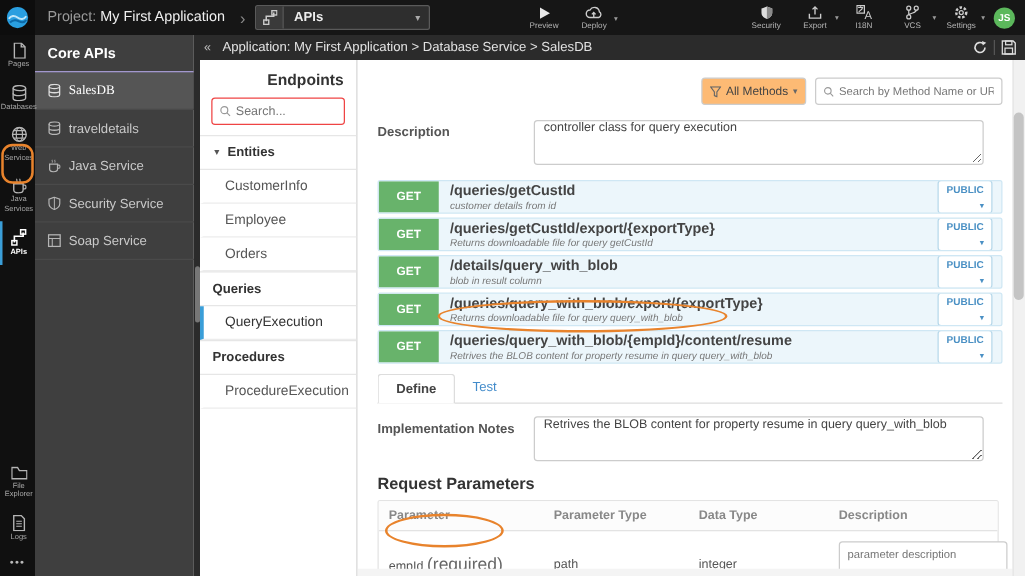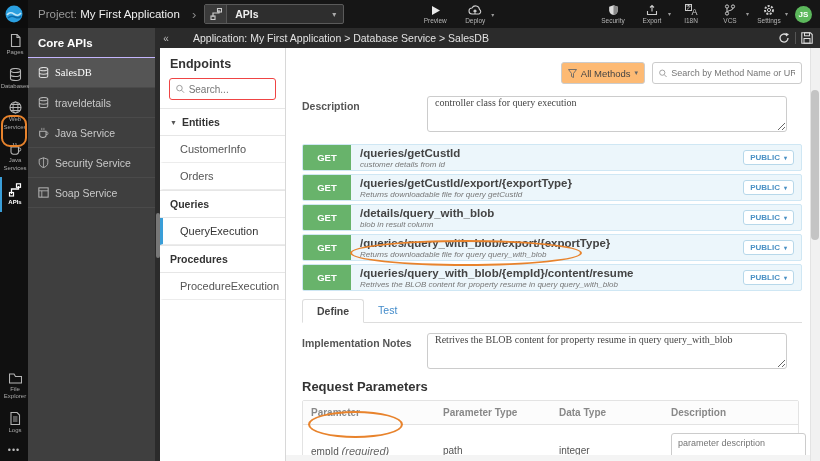--- a/index.html
+++ b/index.html
@@ -38,28 +38,28 @@
   .core-panel { position:absolute; left:28px; top:28px; width:127px; bottom:0; background:#3f3f3f; z-index:15; }
   .core-header { height:30px; display:flex; align-items:center; padding-left:10px; font-size:11.5px; font-weight:bold; color:#fff; border-bottom:1px solid #c4b5fd; }
   .core-item { height:30px; display:flex; align-items:center; gap:6px; padding-left:10px; font-size:10.5px; color:#c9c9c9; border-bottom:1px solid #4a4a4a; cursor:pointer; white-space:nowrap; }
   .core-item.selected { background:#555; color:#fff;font-family:Liberation Serif, serif; }
   .core-scrollstrip { position:absolute; left:155px; top:48px; width:5px; bottom:0; background:#2b2b2b; z-index:16; }
   .core-scrollthumb { position:absolute; left:155.5px; top:213px; width:4px; height:45px; background:#777; border-radius:2px; z-index:17; }
 
   
   .crumbbar { position:absolute; left:155px; top:28px; right:0; height:20px; background:#2b2b2b; display:flex; align-items:center; z-index:18; }
   .collapse-btn { width:16px; height:16px; margin-left:3px; color:#bbb; font-size:10px; display:flex; align-items:center; justify-content:center; cursor:pointer; }
-  .crumb-text { margin-left:19px; font-size:10.5px; color:#e2e2e2; white-space:nowrap; }
+  .crumb-text { margin-left:4px; font-size:10.5px; color:#e2e2e2; white-space:nowrap; }
   .crumb-icons { margin-left:auto; display:flex; align-items:center; gap:2px; padding-right:4px; }
   .crumb-icons .cbtn { width:18px; height:16px; display:flex; align-items:center; justify-content:center; cursor:pointer; }
   .crumb-divider { width:1px; height:12px; background:#555; }
 
   
   .endpoints { position:absolute; left:160px; top:48px; width:126px; bottom:0; background:#fff; border-right:1px solid #d8d8d8; z-index:10; font-size:11px; }
-  .ep-title { font-size:12.5px; font-weight:bold; color:#333; padding:9px 10px 7px 10px; }
+  .ep-title { font-size:12.5px; font-weight:bold; color:#333; padding:9px 10px 7px 10px;text-align:right; }
   .ep-search { margin:0 9px 8px 9px; height:22px; border:1px solid #ef4444; border-radius:3px; display:flex; align-items:center; padding:0 6px; gap:4px; background:#fff; }
   .ep-search input { border:none; outline:none; width:100%; font-size:10px; font-family:"Liberation Sans",sans-serif; color:#555; }
   .ep-section { font-size:10.5px; font-weight:bold; color:#333; padding:7px 10px; border-top:1px solid #e6e6e6; border-bottom:1px solid #e6e6e6; display:flex; align-items:center; gap:5px; cursor:pointer; }
   .ep-section .tri { font-size:7px; color:#555; }
   .ep-item { padding:7px 10px 7px 17px; color:#555; border-bottom:1px solid #ececec; cursor:pointer; border-left:3px solid transparent; }
   .ep-item.selected { border-left:3px solid #3a9ed8; color:#333; }
 
   
   .main { position:absolute; left:286px; top:48px; right:0; bottom:0; background:#fff; overflow:hidden; }
   .main-inner { position:absolute; left:0; top:0; right:10px; bottom:0; padding:8px 8px 0 16px; }
@@ -69,49 +69,49 @@
   .title-row { display:flex; align-items:center; margin:6px 0 12px 0; }
   .svc-title { font-size:15px; color:#444; }
   .title-controls { margin-left:auto; display:flex; gap:7px; align-items:center; }
   .methods-filter { display:flex; align-items:center; gap:4px; border:1px solid #ccc; border-radius:3px; height:22px; padding:0 6px; font-size:9.5px; color:#444; cursor:pointer; background:#fdba74; white-space:nowrap; }
   .methods-filter .caret { font-size:7px; color:#666; }
   .url-search { display:flex; align-items:center; gap:4px; border:1px solid #ccc; border-radius:3px; height:22px; padding:0 6px; width:150px; background:#fff; }
   .url-search input { border:none; outline:none; width:100%; font-size:9px; color:#555; font-family:"Liberation Sans",sans-serif; }
 
   .desc-row { display:flex; margin-bottom:12px; }
   .field-label { width:125px; font-size:10.5px; font-weight:bold; color:#555; padding-top:4px; flex-shrink:0; }
-  textarea.field-area { width:360px; height:36px; border:1px solid #ccc; border-radius:3px; font-size:10px; color:#444; padding:0 7px; font-family:Liberation Serif, serif; resize:both; }
+  textarea.field-area { width:360px; height:36px; border:1px solid #ccc; border-radius:3px; font-size:10px; color:#444; padding:0 7px; font-family:Liberation Sans, sans-serif; resize:both; }
 
   .ep-row { display:flex; align-items:stretch; border:1px solid #cfe7f4; background:#ecf6fb; border-radius:2px; margin-bottom:3px; height:27px; overflow:hidden; cursor:pointer; }
   .get-badge { width:48px; background:#68b36b; color:#fff; font-size:9.5px; font-weight:bold; display:flex; align-items:center; justify-content:center; flex-shrink:0; }
   .ep-info { padding:2px 0 0 9px; overflow:hidden; }
   .ep-url { font-size:11.5px; font-weight:bold; color:#444; white-space:nowrap; line-height:1.15; }
   .ep-desc { font-size:8px; font-style:italic; color:#777; white-space:nowrap; }
-  .access-chip { margin-left:auto; align-self:center; margin-right:7px; border:1px solid #b7d8ea; background:#fff; border-radius:3px; color:#4a90c4; font-size:8px; font-weight:bold; padding:2px 6px; display:flex; gap:4px; align-items:center; cursor:pointer; flex-shrink:0; }
+  .access-chip { margin-left:auto; align-self:center; margin-right:7px; border:1px solid #b7d8ea; background:#fff; border-radius:3px; color:#4a90c4; font-size:8px; font-weight:bold; padding:2px 6px; display:flex; gap:4px; align-items:flex-end; cursor:pointer; flex-shrink:0;flex-direction:column; }
   .access-chip .caret { font-size:6px; }
 
   .detail { margin-top:8px; }
   .tabs { display:flex; border-bottom:1px solid #ddd; }
   .tab { font-size:10.5px; padding:5px 14px; cursor:pointer; }
   .tab.active { border:1px solid #ddd; border-bottom:1px solid #fff; border-radius:3px 3px 0 0; margin-bottom:-1px; background:#fff; color:#444; font-weight:bold; }
   .tab.inactive { color:#428bca; }
   .notes-row { display:flex; margin-top:10px; margin-bottom:10px; }
   .req-title { font-size:13px; font-weight:bold; color:#333; margin:4px 0 6px 0; }
 
   .ptable { width:497px; border:1px solid #e3e3e3; border-radius:2px; font-size:10px; color:#555; }
   .ptable .thead { display:flex; border-bottom:1px solid #e3e3e3; background:#fcfcfc; }
   .ptable .th { font-weight:bold; color:#888; padding:6px 8px; }
   .ptable .tr { display:flex; border-bottom:1px solid #eee; align-items:center; }
   .ptable .tr:last-child { border-bottom:none; }
   .ptable .td { padding:8px 8px; }
   .c1 { width:132px; flex-shrink:0; }
   .c2 { width:116px; flex-shrink:0; }
   .c3 { width:112px; flex-shrink:0; }
   .c4 { flex:1; }
-  .req-flag { font-style:italic; font-size:11px; color:#666; }
+  .req-flag { font-size:14px; color:#666; }
   textarea.param-desc { width:135px; height:33px; border:1px solid #ccc; border-radius:3px; font-size:9px; padding:4px 6px; color:#444; font-family:"Liberation Sans",sans-serif; resize:both; }
   .bottom-strip { position:absolute; left:0; right:10px; bottom:0; height:6px; background:#f4f4f4; }
 
   
   .anno { position:absolute; border:2.5px solid #e8832c; pointer-events:none; z-index:50; }
   .anno-ring { left:1px; top:115px; width:26px; height:32px; border-radius:9px; }
   .anno-ellipse-1 { left:350px; top:240px; width:232px; height:26px; border-radius:50%; }
   .anno-ellipse-2 { left:308px; top:411px; width:95px; height:27px; border-radius:50%; }
 
   svg { display:block; }
@@ -335,20 +335,21 @@
         <circle cx="4" cy="4" r="3.2" fill="none" stroke="#999" stroke-width="1.1"></circle>
         <path d="M6.5 6.5 L9.3 9.3" stroke="#999" stroke-width="1.1"></path>
       </svg>
     <input type="text" placeholder="Search..." style="">
   </div>
   <div class="ep-section">
     <span class="tri">▼</span>
     <span>Entities</span>
   </div>
   <div class="ep-item">CustomerInfo</div>
+  <div class="ep-item">Employee</div>
   <div class="ep-item">Orders</div>
   <div class="ep-section">
     <span>Queries</span>
   </div>
   <div class="ep-item selected">QueryExecution</div>
   <div class="ep-section">
     <span>Procedures</span>
   </div>
   <div class="ep-item">ProcedureExecution</div>
 </div>

